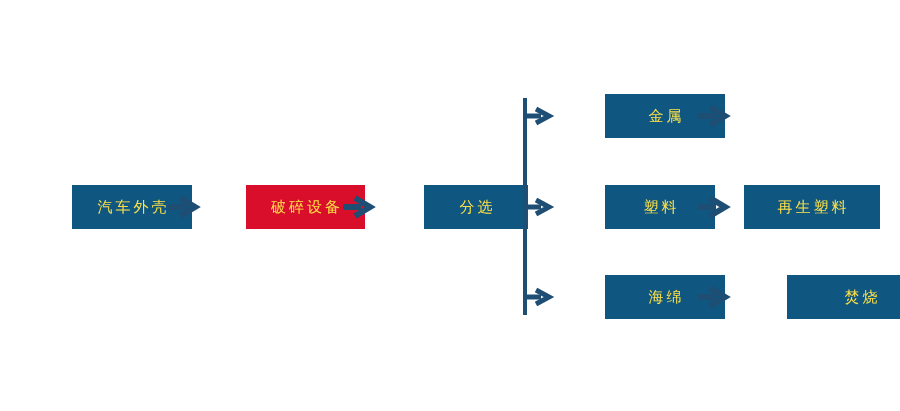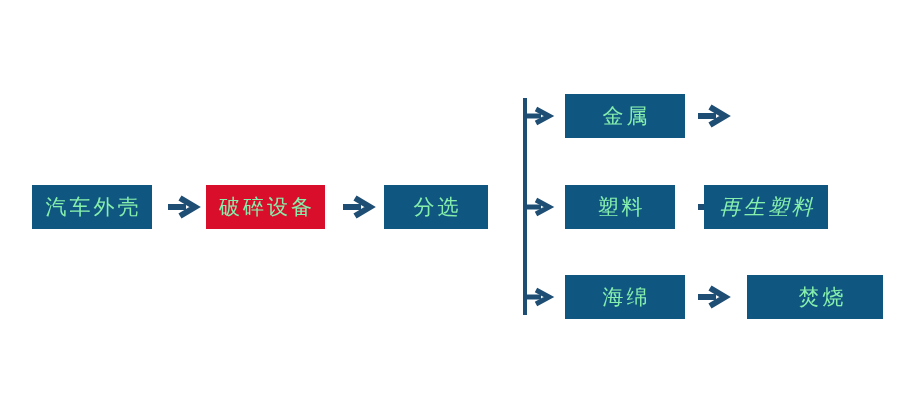--- a/index.html
+++ b/index.html
@@ -1,43 +1,43 @@
 <!DOCTYPE html>
 <html><head>
 <meta charset="utf-8">
 <style>
   html,body { margin:0; padding:0; background:#ffffff; }
   #canvas {
     position:relative; width:900px; height:411px; background:#ffffff;
     font-family:"Liberation Sans", sans-serif; overflow:hidden;
   }
   .node {
-    position:absolute; height:44px; background:#0F5680; color:#86efac;
+    position:absolute; height:44px; background:#0F5680; color:#fde047;
     display:flex; align-items:center; justify-content:center;
-    font-size:21px; letter-spacing:3px; text-indent:3px; white-space:nowrap;
+    font-size:15px; letter-spacing:3px; text-indent:3px; white-space:nowrap;margin-left:40px;
   }
   .node.red { background:#D80E2B; }
   .arrow { position:absolute; width:34px; height:24px; overflow:visible; }
   .arrow-small { position:absolute; width:28px; height:20px; overflow:visible; }
   .arrow svg, .arrow-small svg { display:block; overflow:visible; }
   #vline {
     position:absolute; left:523px; top:98px; width:4px; height:217px;
     background:#1E4E74;
   }
   
   #n-car      { left:32px;  top:185px; width:120px; }
   #n-crush    { left:206px; top:185px; width:119px; }
   #n-sort     { left:384px; top:185px; width:104px; }
   
   #n-metal    { left:565px; top:94px;  width:120px; }
   #n-plastic  { left:565px; top:185px; width:110px; }
   #n-sponge   { left:565px; top:275px; width:120px; }
   
   #n-recycle   { left:747px; top:94px;  width:124px; }
-  #n-replastic { left:704px; top:185px; width:124px;font-style:italic; }
+  #n-replastic { left:704px; top:185px; width:136px; }
   #n-incin     { left:747px; top:275px; width:124px;padding-left:12px; }
   
   #a1        { left:166px; top:195px; }
   #a2        { left:341px; top:195px; }
   #a-metal   { left:696px; top:104px; }
   #a-plastic { left:696px; top:195px; }
   #a-sponge  { left:696px; top:285px; }
   #b-top { left:525px; top:106px; }
   #b-mid { left:525px; top:197px; }
   #b-bot { left:525px; top:287px; }

